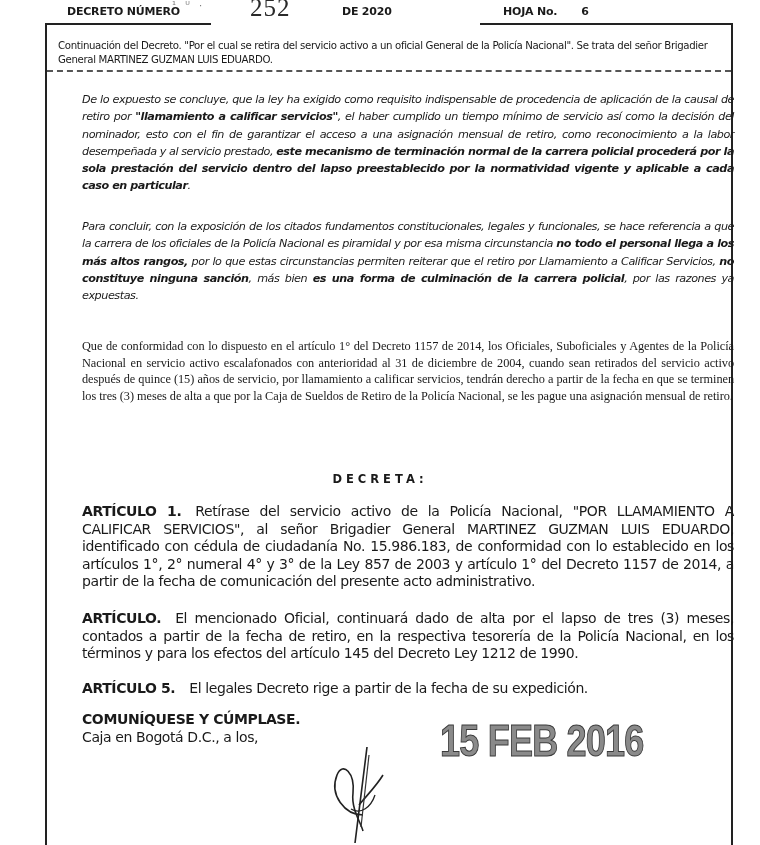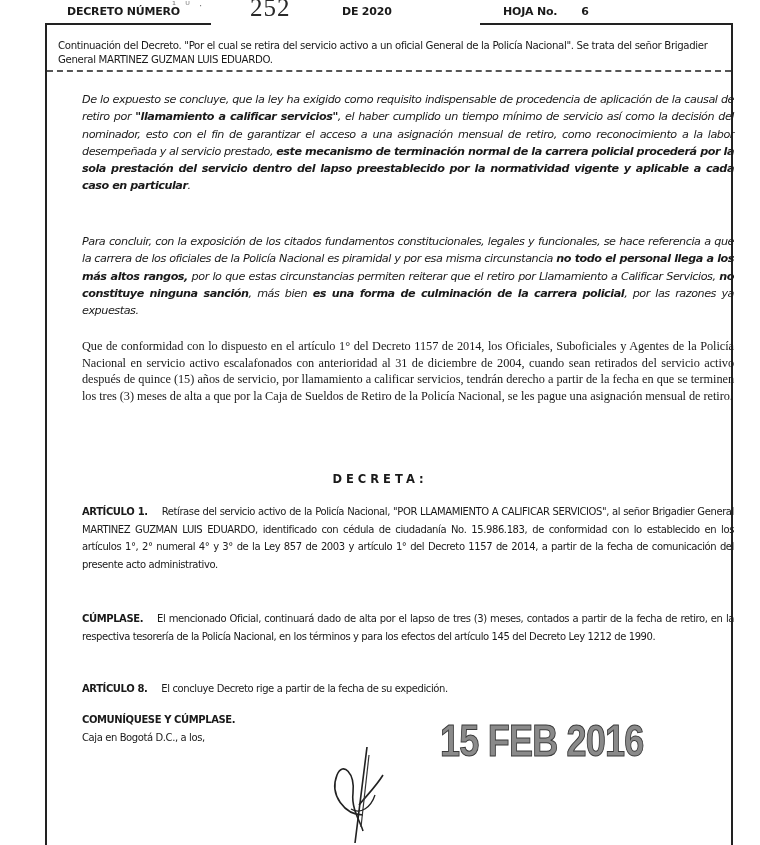--- a/index.html
+++ b/index.html
@@ -9,21 +9,21 @@
   .marks { position: absolute; top: 0px; left: 172px; font-family: "DejaVu Sans", sans-serif; font-size: 10px; color: #777; letter-spacing: 3px; }
   .hline { position: absolute; height: 2px; background: #222; }
   .frame-left { position: absolute; left: 45px; top: 24px; width: 2px; height: 821px; background: #222; }
   .frame-right { position: absolute; left: 731px; top: 24px; width: 2px; height: 821px; background: #222; }
   .dash-line { position: absolute; left: 47px; top: 70px; width: 684px; height: 0; border-top: 2px dashed #555; }
   .subtitle { position: absolute; left: 58px; top: 39px; width: 665px; font-family: "DejaVu Sans", sans-serif; font-size: 10.2px; line-height: 14px; letter-spacing: -0.35px; }
   .para { position: absolute; left: 62px; width: 652px; text-align: justify; line-height: 17.3px; margin-left: 20px; }
   .it { font-family: "DejaVu Sans", sans-serif; font-style: italic; font-size: 11.2px; letter-spacing: -0.45px; }
   .it b { font-weight: bold; }
   .ar { font-family: Liberation Serif, serif; font-size: 12.3px; letter-spacing: -0.05px; }
-  .vd { font-family: "DejaVu Sans", sans-serif; font-size: 10px; letter-spacing: -0.4px; }
+  .vd { font-family: "DejaVu Sans", sans-serif; font-size: 14px; letter-spacing: -0.4px; }
   .vd b { font-weight: bold; }
   .decreta { position: absolute; left: 0; width: 760px; top: 472px; text-align: center; font-family: "DejaVu Sans", sans-serif; font-weight: bold; font-size: 11.5px; letter-spacing: 4px; }
   .gap { display: inline-block; width: 14px; }
   .stamp { position: absolute; left: 440px; top: 716px; font-family: "Liberation Sans", sans-serif; font-weight: bold; font-size: 44px; color: #5a5a5a; letter-spacing: -1px; transform: scaleX(0.82); transform-origin: left top; -webkit-text-stroke: 1px #3a3a3a; color: #8a8a8a; }
   .signature { position: absolute; left: 325px; top: 745px; width: 70px; height: 100px; }
 </style>
 </head>
 <body>
 
 <div class="hdr" style="left:67px;">DECRETO NÚMERO</div>
@@ -39,38 +39,38 @@
 <div class="frame-left"></div>
 <div class="frame-right"></div>
 <div class="dash-line"></div>
 
 <div class="subtitle">Continuación  del Decreto. "Por el cual se retira del servicio activo  a un oficial General de la Policía Nacional". Se trata del señor Brigadier General MARTINEZ GUZMAN LUIS EDUARDO.</div>
 
 <div class="para it" style="top:91px;">
   <span>De lo expuesto se concluye, que la ley ha exigido como requisito indispensable de procedencia de aplicación de la causal de retiro por </span><b>"llamamiento a calificar servicios"</b><span>, el haber cumplido un tiempo mínimo de servicio así como la decisión del nominador, esto con el fin de garantizar el acceso a una asignación mensual de retiro, como reconocimiento a la labor desempeñada y al servicio prestado, </span><b>este mecanismo de terminación normal de la carrera policial procederá por la sola  prestación del servicio dentro del lapso preestablecido por la normatividad vigente y aplicable a cada caso en particular</b><span>.</span>
 </div>
 
-<div class="para it" style="top:233px;">
+<div class="para it" style="top:218px;">
   <span>Para concluir, con la exposición de los citados fundamentos constitucionales, legales y funcionales, se hace referencia a que la carrera de los oficiales de la Policía Nacional es piramidal y por esa misma circunstancia </span><b>no todo el personal llega a los más altos rangos,</b><span> por lo que estas circunstancias permiten reiterar que el retiro por Llamamiento a Calificar Servicios, </span><b>no constituye ninguna sanción</b><span>, más bien </span><b>es una forma de culminación de la carrera policial</b><span>, por las razones ya expuestas.</span>
 </div>
 
 <div class="para ar" style="top:338px; line-height:16.7px;">Que de conformidad con lo dispuesto en el artículo 1° del Decreto 1157 de 2014, los Oficiales, Suboficiales y Agentes de la Policía Nacional en servicio activo escalafonados con anterioridad al 31 de diciembre de 2004, cuando sean retirados del servicio activo después de quince (15) años de servicio, por llamamiento a calificar servicios, tendrán derecho a partir de la fecha en que se terminen los tres (3) meses de alta a que por la Caja de Sueldos de Retiro de la Policía Nacional, se les pague una asignación mensual de retiro.</div>
 
 <div class="decreta">DECRETA:</div>
 
 <div class="para vd" style="top:503px; line-height:17.5px;">
   <b>ARTÍCULO 1.</b><span class="gap"></span><span>Retírase del servicio activo de la Policía Nacional, "POR LLAMAMIENTO A CALIFICAR SERVICIOS", al señor Brigadier General MARTINEZ GUZMAN LUIS EDUARDO, identificado con cédula de ciudadanía No. 15.986.183, de conformidad con lo establecido en los artículos 1°, 2° numeral 4° y 3° de la Ley 857 de 2003 y artículo 1° del Decreto 1157 de 2014, a partir de la fecha de comunicación del presente acto administrativo.</span>
 </div>
 
 <div class="para vd" style="top:610px; line-height:17.5px;">
-  <b>CÚMPLASE.</b><span class="gap"></span><span>El mencionado Oficial, continuará dado de alta por el lapso de tres (3) meses, contados a partir de la fecha de retiro, en la respectiva tesorería de la Policía Nacional, en los términos y para los efectos del artículo 145 del Decreto Ley 1212 de 1990.</span>
+  <b>ARTÍCULO.</b><span class="gap"></span><span>El mencionado Oficial, continuará dado de alta por el lapso de tres (3) meses, contados a partir de la fecha de retiro, en la respectiva tesorería de la Policía Nacional, en los términos y para los efectos del artículo 145 del Decreto Ley 1212 de 1990.</span>
 </div>
 
 <div class="para vd" style="top:680px; line-height:17.5px;">
-  <b>ARTÍCULO 8.</b><span class="gap"></span><span>El concluye Decreto rige a partir de la fecha de su expedición.</span>
+  <b>ARTÍCULO 5.</b><span class="gap"></span><span>El legales Decreto rige a partir de la fecha de su expedición.</span>
 </div>
 
 <div class="para vd" style="top:711px; line-height:17.5px;">
   <b>COMUNÍQUESE Y CÚMPLASE.</b><br>
   <span>Caja en Bogotá D.C., a los,</span>
 </div>
 
 <div class="stamp">15 FEB 2016</div>
 
 <svg class="signature" viewBox="0 0 70 100">

